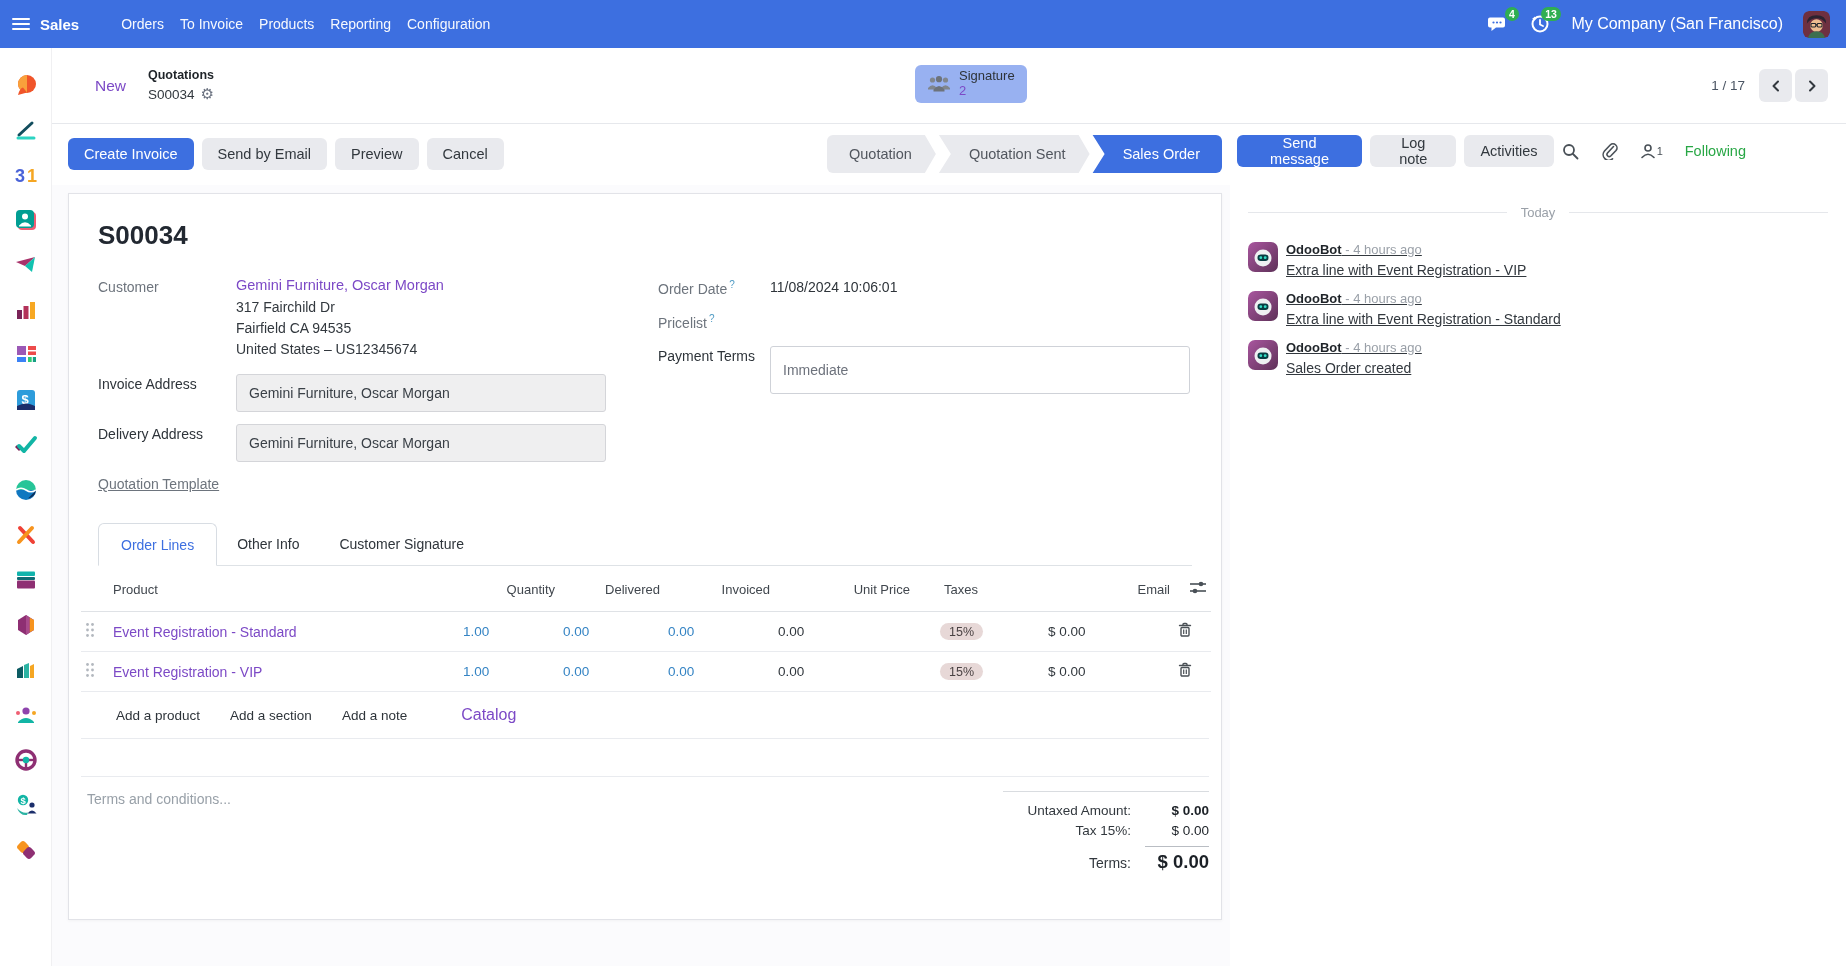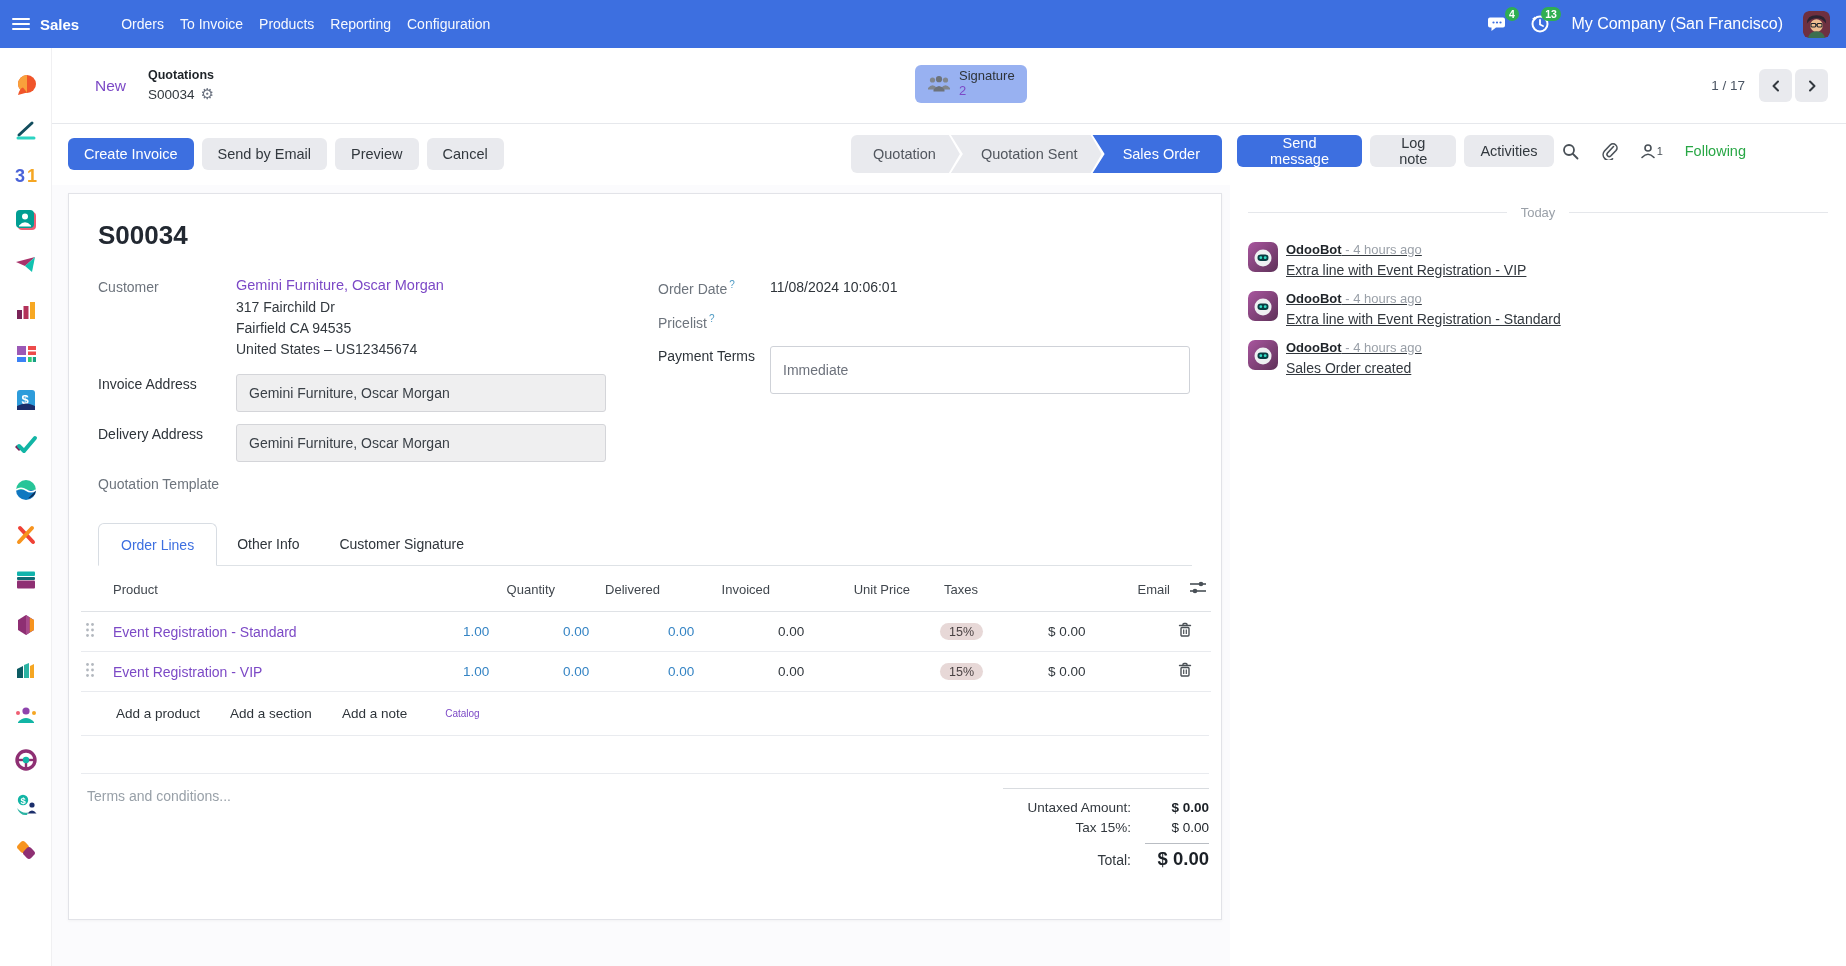--- a/index.html
+++ b/index.html
@@ -48,21 +48,21 @@
   .chatter { width:616px; display:flex; flex-direction:column; background:#fff; }
 
   
   .action-row { display:flex; align-items:center; padding:11px 8px 12px 16px; background:#fff; }
   .btn { height:32px; border:none; border-radius:6px; font-size:14.5px; padding:0 16px; cursor:pointer; font-family:inherit; }
   .btn-primary { background:#3d6fe0; color:#fff; }
   .btn-secondary { background:#e9eaee; color:#32383e; }
   .action-row .btn { margin-right:8px; }
 
   
-  .statusbar { margin-left:auto; display:flex; }
+  .statusbar { margin-left:auto; display:flex;gap:12px; }
   .status-step { height:38px; display:flex; align-items:center; background:#e9eaee; color:#51565e; font-size:14.5px; cursor:pointer; position:relative; }
   .status-step.s1 { border-radius:6px 0 0 6px; padding:0 24px 0 22px; clip-path:polygon(0 0, calc(100% - 11px) 0, 100% 50%, calc(100% - 11px) 100%, 0 100%); z-index:3; }
   .status-step.s2 { margin-left:-11px; padding:0 24px 0 32px; clip-path:polygon(2px 0, calc(100% - 11px) 0, 100% 50%, calc(100% - 11px) 100%, 2px 100%, 14px 50%); z-index:2; }
   .status-step.s3 { margin-left:-11px; padding:0 22px 0 32px; background:#3d6fe0; color:#fff; border-radius:0 6px 6px 0; clip-path:polygon(2px 0, 100% 0, 100% 100%, 2px 100%, 14px 50%); z-index:1; }
 
   
   .form-bg { flex:1; background:#fbfbfd; padding:8px 0 0 16px; }
   .sheet { width:1154px; height:727px; background:#fff; border:1px solid #e2e3e8; box-shadow:0 1px 3px rgba(0,0,0,.04); padding:20px 12px 0; }
   .sheet-pad { padding:0 17px; }
   .sheet-title { font-size:26px; font-weight:600; color:#222831; margin:6px 0 26px; }
@@ -73,42 +73,42 @@
   .field-row { display:flex; margin-bottom:12px; }
   .f-label { width:138px; flex-shrink:0; font-size:14px; color:#6d747d; padding-top:2px; }
   .f-label.dark { color:#2e343a; }
   .help-q { color:#4f9bc4; font-size:10px; vertical-align:super; margin-left:2px; }
   .link { color:#7c49c6; cursor:pointer; font-size:14.5px; }
   .addr-lines { font-size:14px; color:#32383e; line-height:21px; margin-top:4px; }
   .pseudo-input { background:#efeff0; border:1px solid #d4d5d9; border-radius:3px; height:38px; width:370px; display:flex; align-items:center; padding:0 12px; font-size:14px; color:#3a4047; cursor:text; }
   .g-right .f-label { width:112px; }
   .f-value { font-size:14px; color:#2e343a; padding-top:2px; }
   .white-input { background:#fff; border:1px solid #cfd2d8; border-radius:3px; height:48px; width:420px; display:flex; align-items:center; padding:0 12px; font-size:14px; color:#6d727c; cursor:text; }
-  .lone-label { font-size:14px; color:#6d747d; margin-top:14px; }
+  .lone-label { font-size:14px; color:#6d747d; margin-top:14px;text-decoration:underline; }
 
   
   .tabs { display:flex; align-items:flex-end; margin-top:30px; border-bottom:1px solid #dee2e6; height:44px; }
   .tab { font-size:14px; color:#2e343a; padding:0 20px; height:43px; display:flex; align-items:center; cursor:pointer; }
   .tab.active { color:#3d6fe0; border:1px solid #d8dde3; border-bottom:1px solid #fff; border-radius:6px 6px 0 0; margin-bottom:-1px; background:#fff; padding:0 22px; }
 
   
   table.o-list { width:100%; border-collapse:collapse; table-layout:fixed; }
   .o-list th { font-size:13px; font-weight:400; color:#41474e; padding:14px 4px 13px; border-bottom:1px solid #dfe2e6; text-align:right; }
   .o-list th.t-left { text-align:left; }
   .o-list td { font-size:13.5px; padding:10px 4px; border-bottom:1px solid #e9ebef; color:#32383e; }
   .o-list td.t-left { text-align:left; }
   .num-blue { color:#3584c4; cursor:pointer; }
   .tax-pill { display:inline-block; background:#e7d8d7; color:#4a4243; border-radius:10px; padding:1.5px 9px; font-size:12.5px; cursor:pointer; }
   .drag-handle { cursor:grab; }
   .trash-btn { cursor:pointer; background:none; border:none; padding:0; }
   .opt-btn { cursor:pointer; background:none; border:none; padding:0; }
 
   .list-footer { display:flex; align-items:center; padding:14px 0 14px 35px; border-bottom:1px solid #e9ebef; }
   .add-link { font-size:13.5px; color:#2e343a; margin-right:30px; cursor:pointer; }
-  .catalog-link { font-size:10px; color:#7c49c6; margin-left:8px; cursor:pointer; }
+  .catalog-link { font-size:16px; color:#7c49c6; margin-left:24px; cursor:pointer; }
   .empty-strip { height:38px; border-bottom:1px solid #e9ebef; }
 
   
   .sheet-bottom { display:flex; justify-content:space-between; padding:14px 0 0 6px; }
   .terms-placeholder { font-size:14px; color:#98a0a8; cursor:text; }
   .totals { width:206px; border-top:1px solid #d9dce0; padding-top:8px; }
   .total-row { display:flex; justify-content:flex-end; align-items:baseline; padding:2.5px 0; }
   .total-label { font-size:13.5px; color:#32383e; margin-right:14px; }
   .total-value { width:64px; text-align:right; font-size:13.5px; color:#1b2026; }
   .v-bold { font-weight:700; }
@@ -484,21 +484,21 @@
               <div class="totals">
                 <div class="total-row">
                   <span class="total-label">Untaxed Amount:</span>
                   <span class="total-value v-bold">$ 0.00</span>
                 </div>
                 <div class="total-row">
                   <span class="total-label">Tax 15%:</span>
                   <span class="total-value">$ 0.00</span>
                 </div>
                 <div class="total-row grand">
-                  <span class="total-label">Total:</span>
+                  <span class="total-label">Terms:</span>
                   <span class="total-value">$ 0.00</span>
                 </div>
               </div>
             </div>
 
           </div>
         </div>
       </div>
 
       <div class="chatter">

